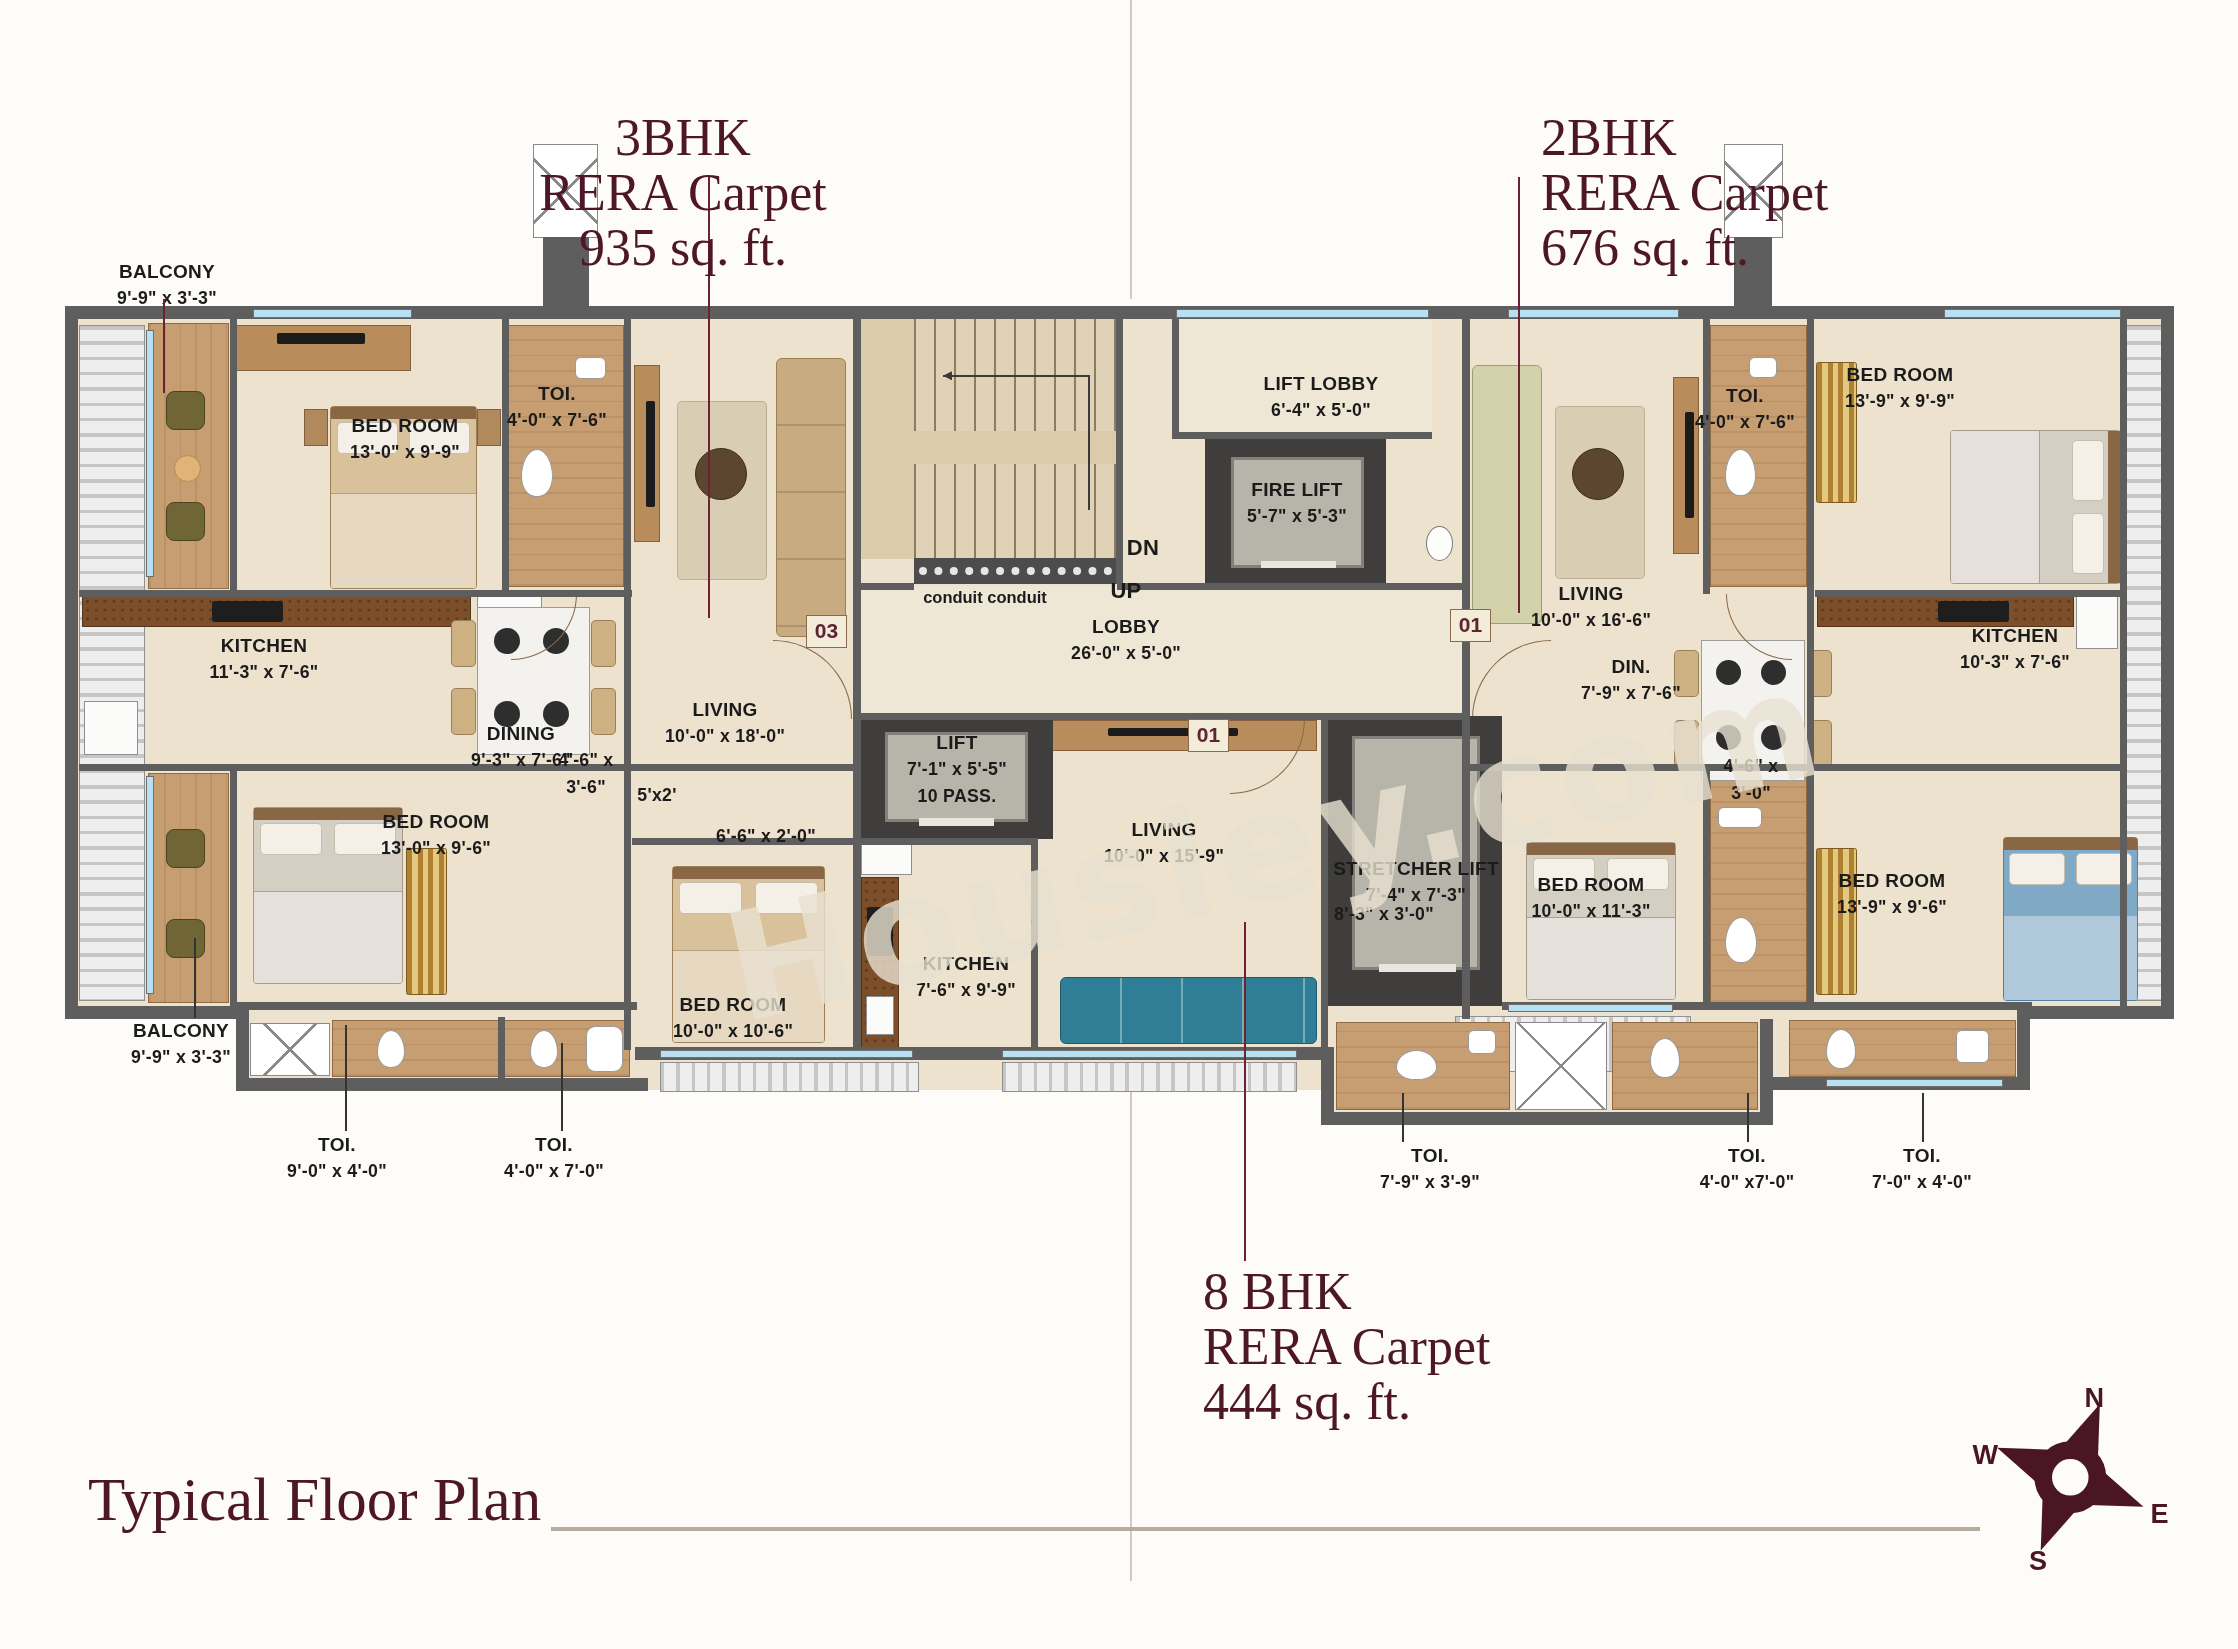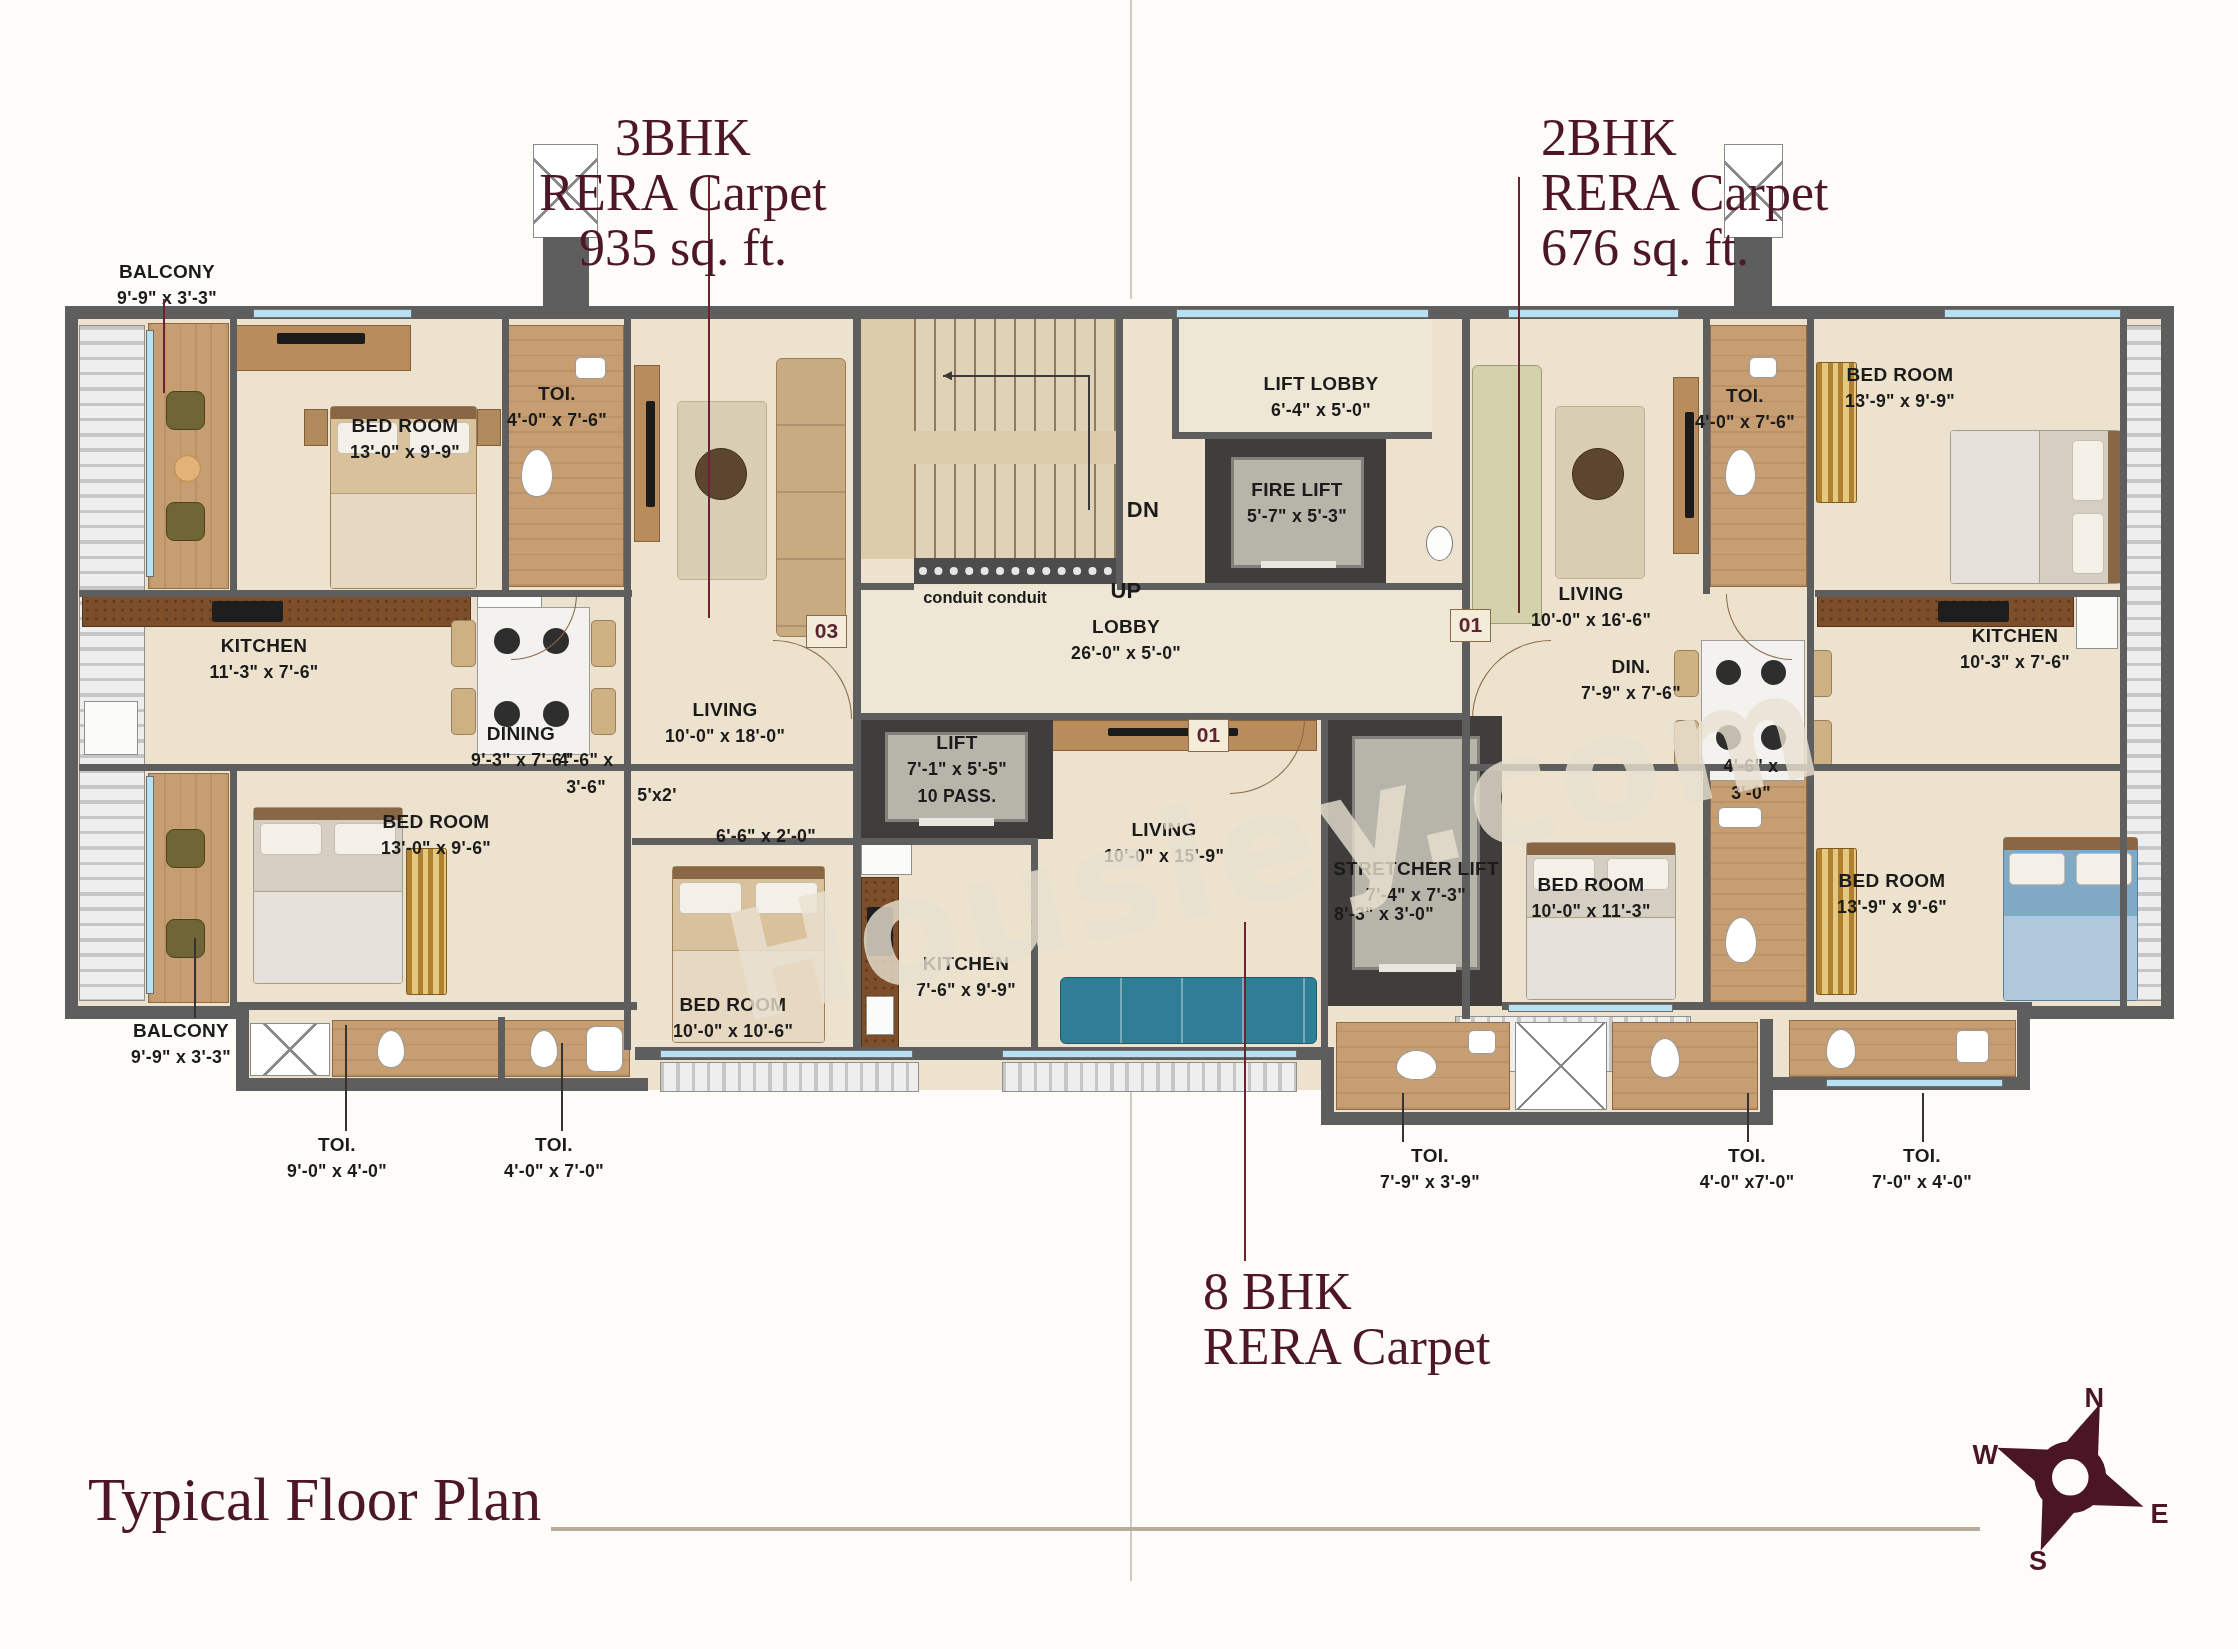--- a/index.html
+++ b/index.html
@@ -460,21 +460,21 @@
     </div>
   <div class="rlabel" style="left:957px;top:729px">
     <span class="rname">LIFT</span>
     <span class="rdims">7'-1" x 5'-5"</span>
     <span class="rdims">10 PASS.</span>
     </div>
   <div class="rlabel" style="left:1416px;top:855px">
     <span class="rname">STRETCHER LIFT</span>
     <span class="rdims">7'-4" x 7'-3"</span>
     </div>
-  <div class="rlabel dnup" style="left:1143px;top:496px">
+  <div class="rlabel dnup" style="left:1143px;top:534px">
     <span class="rname">DN</span>
     </div>
   <div class="rlabel dnup" style="left:1126px;top:577px">
     <span class="rname">UP</span>
     </div>
   <div class="rlabel single" style="left:985px;top:588px">
     <span class="cond-label">conduit conduit</span></div>
 
   <div class="ubox" style="left:806px;top:615px;width:39px;height:31px">03</div>
   <div class="ubox" style="left:1450px;top:609px;width:39px;height:31px">01</div>
@@ -488,20 +488,21 @@
     <span>935 sq. ft.</span>
     </div>
   <div class="utype" style="left:1541px;top:110px">
     <span>2BHK</span>
     <span>RERA Carpet</span>
     <span>676 sq. ft.</span>
     </div>
   <div class="utype" style="left:1203px;top:1264px">
     <span>8 BHK</span>
     <span>RERA Carpet</span>
+    <span>444 sq. ft.</span>
     </div>
 
   <div class="leader" style="left:708px;top:177px;height:441px"></div>
   <div class="leader" style="left:1518px;top:177px;height:436px"></div>
   <div class="leader" style="left:1244px;top:922px;height:339px"></div>
   <div class="leader" style="left:163px;top:299px;height:94px;width:1.8px"></div>
   <div class="leader" style="left:194px;top:938px;height:80px;width:1.8px;background:#333"></div>
   <div class="leader" style="left:345px;top:1025px;height:106px;width:1.8px;background:#333"></div>
   <div class="leader" style="left:561px;top:1043px;height:88px;width:1.8px;background:#333"></div>
   <div class="leader" style="left:1402px;top:1093px;height:49px;width:1.8px;background:#333"></div>

